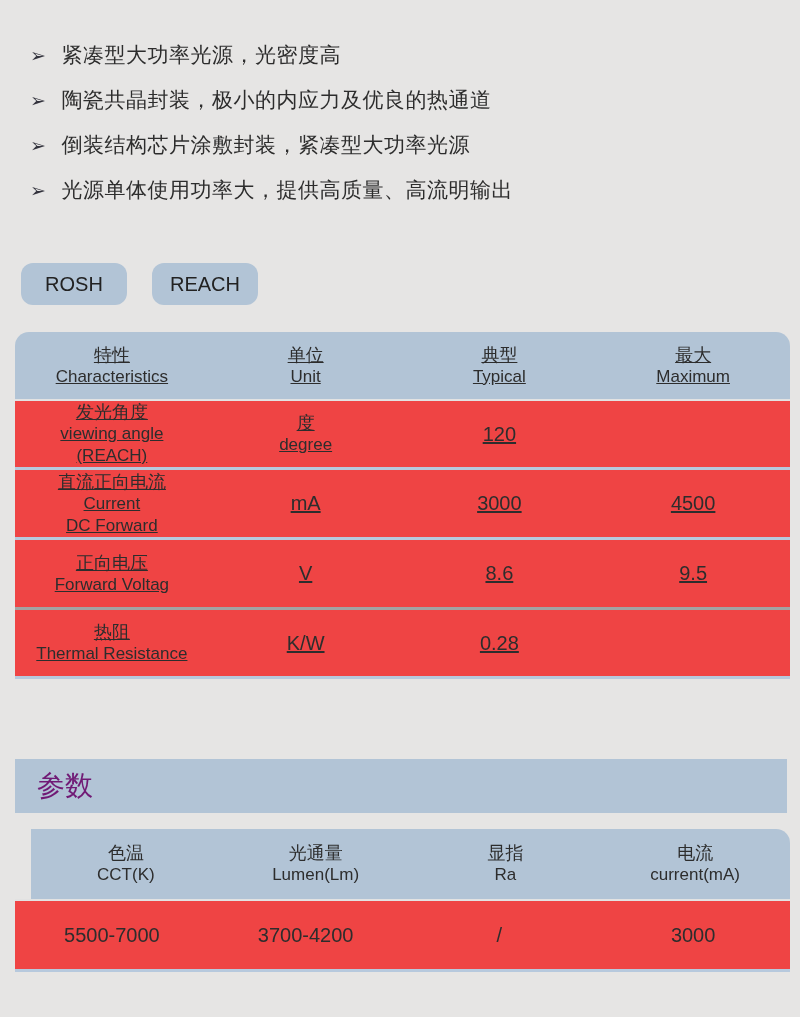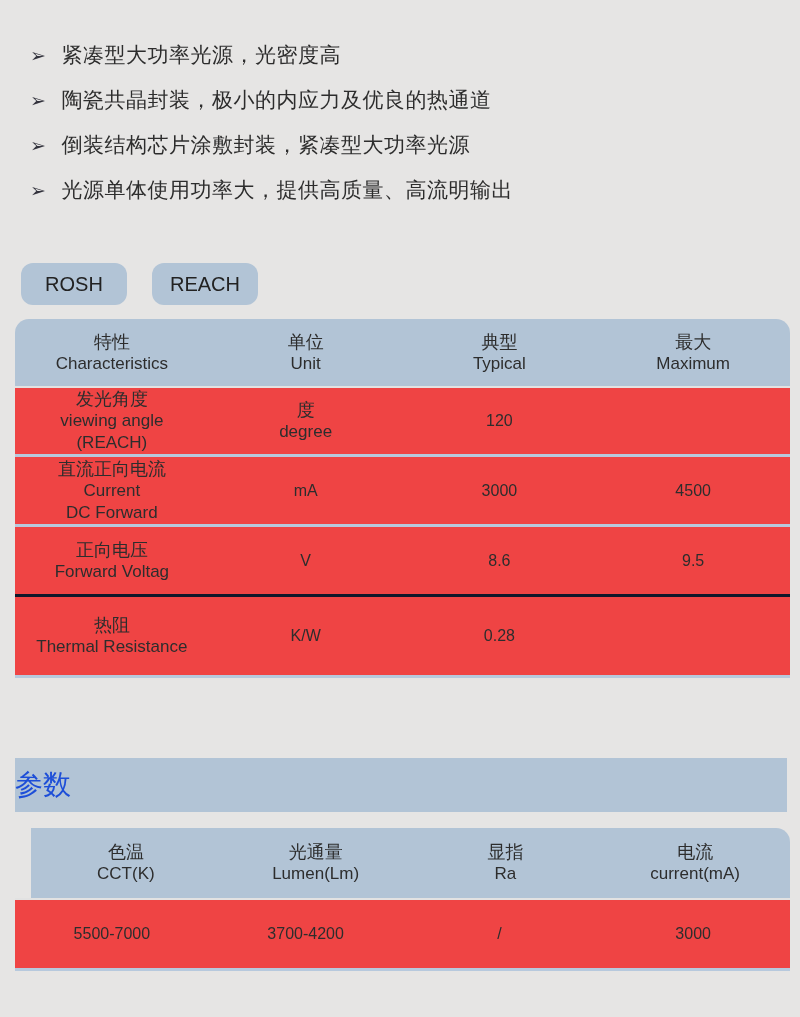--- a/index.html
+++ b/index.html
@@ -37,33 +37,33 @@
   .t-header {
     display:grid; grid-template-columns:repeat(4,1fr);
     background:#b2c4d6; align-items:center; text-align:center;
   }
   .t-row {
     display:grid; grid-template-columns:repeat(4,1fr);
     background:#ef4444; align-items:center; text-align:center;
   }
   .zh { display:block; font-size:18px; line-height:22px; }
   .en { display:block; font-size:17px; line-height:22px; }
-  .val { font-size:16px; }
+  .val { font-size:20px; }
   
-  .spec-table { margin-top:14px; }
+  .spec-table { margin-top:27px;text-decoration:underline; }
   .spec-table .t-header { height:67px; }
   .spec-table .row-0 { height:68px; border-top:2px solid #e2e2e2; }
   .spec-table .row-1 { height:70px; border-top:3px solid #b7c9dd; }
   .spec-table .row-2 { height:70px; border-top:3px solid #b7c9dd; }
-  .spec-table .row-3 { height:81px; border-top:3px solid #0f172a; }
+  .spec-table .row-3 { height:69px; border-top:3px solid #a3a3a3; }
   
   .section-band {
     margin:80px 0 0 15px; width:772px; height:54px;
     background:#b2c4d6; display:flex; align-items:center;
-    font-size:28px; color:#1d4ed8;
+    padding-left:22px; font-size:28px; color:#701a75;
   }
   
   .param-table { margin-top:16px; }
   .param-table .t-header { height:70px;margin-left:16px; }
   .param-table .t-row { height:70px; border-top:2px solid #e2e2e2; }
 </style>
 </head>
 <body>
 
 <div class="features">

